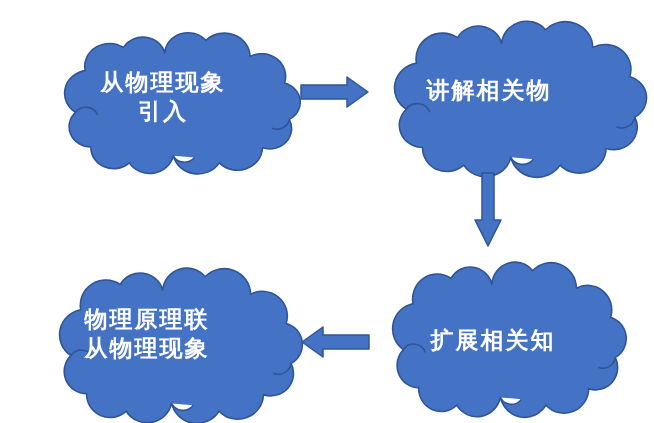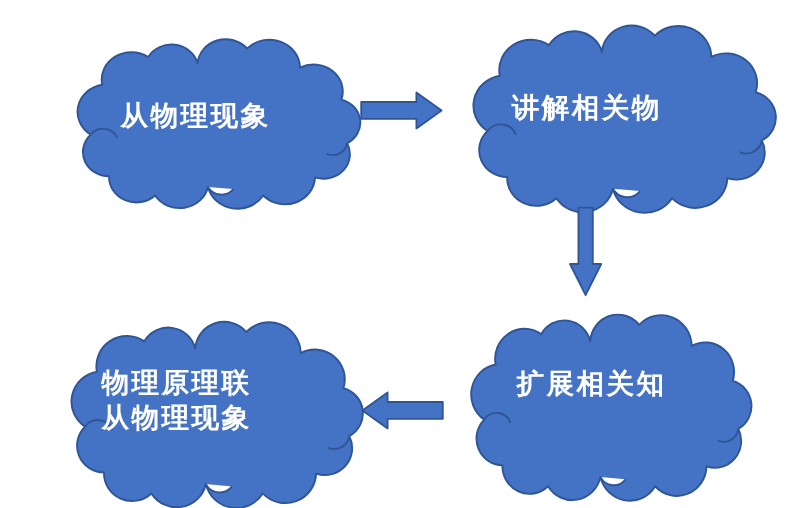--- a/index.html
+++ b/index.html
@@ -77,32 +77,33 @@
   </div>
 
   <div class="cloud" style="left:394px;top:257px;width:228px;height:156px">
     <svg viewBox="0 0 240 160" preserveAspectRatio="none">
       <path class="cloud-path js-cloud" d="M 10 95 A 25.9 25.9 0 0 1 20 48 A 25.8 25.8 0 0 1 60 22 A 23.4 23.4 0 0 1 103 28 A 24.4 24.4 0 0 1 146 14 A 26.7 26.7 0 0 1 192 32 A 25.3 25.3 0 0 1 228 62 A 22.3 22.3 0 0 1 233 103 A 23.0 23.0 0 0 1 205 135 A 26.0 26.0 0 0 1 160 152 A 26.3 26.3 0 0 1 112 144 A 25.2 25.2 0 0 1 66 152 A 23.7 23.7 0 0 1 26 134 A 22.8 22.8 0 0 1 10 95 Z M 10 95 A 13 13 0 0 1 33 98 M 112 144 A 13 13 0 0 0 134 146 M 233 103 A 13 13 0 0 1 215 113"></path>
     </svg>
   </div>
 
   <div class="cloud-text" style="left:163px;top:97px">
     <div>从物理现象</div>
+    <div>引入</div>
   </div>
 
   <div class="cloud-text" style="left:489px;top:90px">
     <div>讲解相关物</div>
   </div>
 
   <div class="cloud-text" style="left:147px;top:334px">
     <div>物理原理联</div>
     <div>从物理现象</div>
   </div>
 
-  <div class="cloud-text" style="left:493px;top:320px">
+  <div class="cloud-text" style="left:493px;top:340px">
     <div>扩展相关知</div>
   </div>
 
   <div class="arrow" style="left:300px;top:75px;width:70px;height:34px">
     <svg viewBox="0 0 70 34">
       <polygon points="1,10 47,10 47,2 68,17 47,32 47,24 1,24"></polygon>
     </svg>
   </div>
 
   <div class="arrow" style="left:474px;top:172px;width:30px;height:76px">

